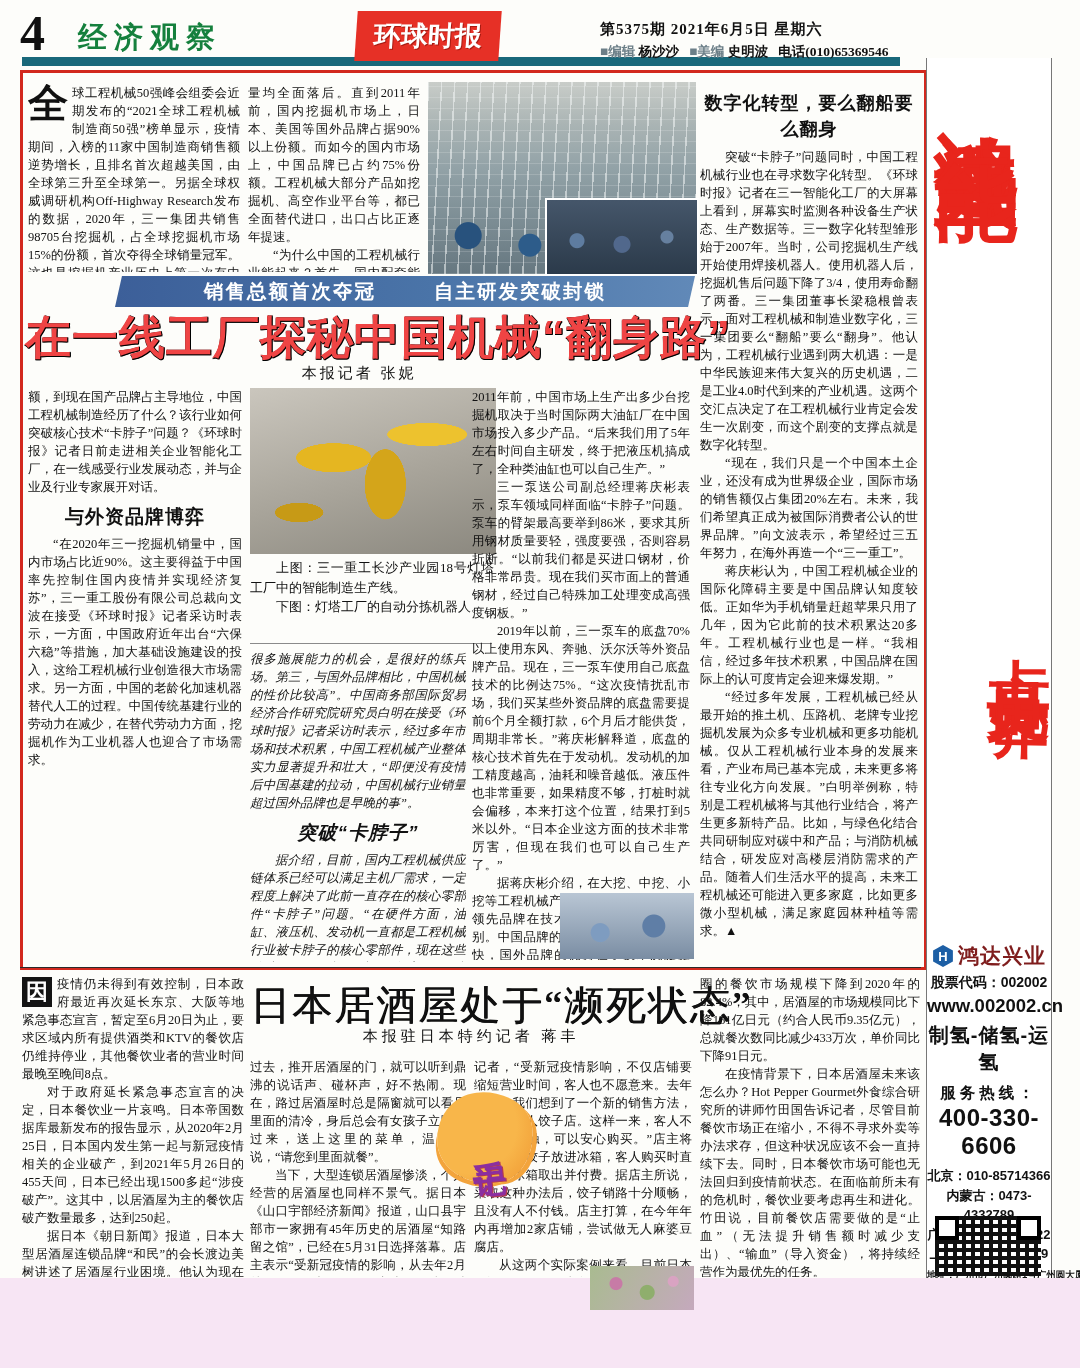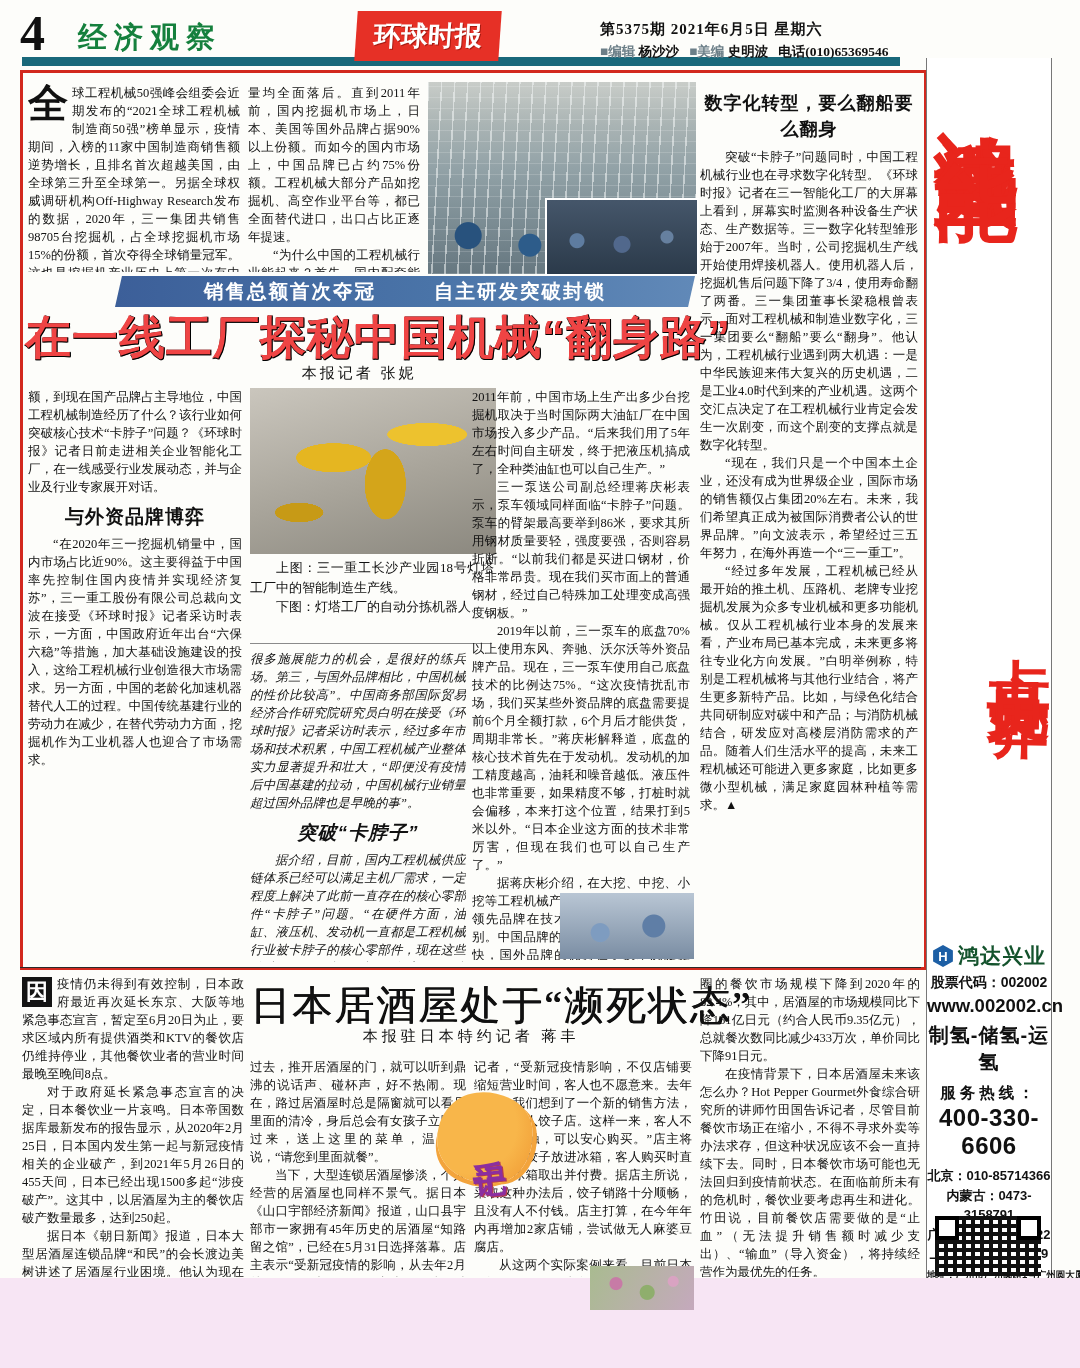--- a/index.html
+++ b/index.html
@@ -90,21 +90,21 @@
       color:#e8251c;font-family:"Liberation Sans",sans-serif;letter-spacing:6px;line-height:1;}
   .slogan-sub{position:absolute;right:2px;top:548px;height:336px;font-size:64px;font-weight:900;
       color:#e8251c;font-family:"Liberation Serif",serif;letter-spacing:14px;line-height:1;
       transform:rotate(1deg);}
   .ad-info{position:absolute;left:0;top:884px;width:100%;text-align:center;
       font-family:"Liberation Sans",sans-serif;color:#111;}
   .brand-row{display:flex;align-items:center;justify-content:center;gap:4px;margin-bottom:4px;}
   .hex{width:22px;height:22px;background:#1d5fa5;color:#fff;font-size:13px;font-weight:900;
       display:flex;align-items:center;justify-content:center;
       clip-path:polygon(50% 0,95% 25%,95% 75%,50% 100%,5% 75%,5% 25%);}
-  .brand-name{font-size:21px;font-weight:900;color:#14532d;letter-spacing:1px;}
+  .brand-name{font-size:21px;font-weight:900;color:#7f1d1d;letter-spacing:1px;}
   .ad-stock{font-size:14px;font-weight:900;margin-bottom:3px;}
   .ad-url{font-size:18.5px;font-weight:900;margin-bottom:5px;}
   .ad-products{font-size:20px;font-weight:900;letter-spacing:1px;margin-bottom:7px;}
   .ad-hotline-label{font-size:15.5px;font-weight:900;letter-spacing:4px;}
   .ad-hotline-num{font-size:24px;font-weight:900;letter-spacing:.5px;margin-bottom:6px;}
   .ad-phone{font-size:13px;font-weight:900;line-height:1.5;}
   .ad-address{font-size:9.5px;font-weight:900;margin-top:5px;white-space:nowrap;}
   .qr{position:absolute;left:8px;top:1158px;width:106px;height:60px;background:
       repeating-linear-gradient(0deg,#111 0 4px,transparent 4px 8px),
       repeating-linear-gradient(90deg,#111 0 4px,#fff 4px 9px);}
@@ -141,20 +141,21 @@
     <p>“为什么中国的工程机械行业能起来？首先，国内配套能力已经整体上形成了一个体系。第二，国内工程量大，给工程机械</p>
   </div>
 
   <div class="photo img-main"></div>
   <div class="photo img-inset"></div>
 
   <div class="col" style="left:700px;top:84px;width:218px;height:876px;">
     <span class="sub small">数字化转型，要么翻船要么翻身</span>
     <p>突破“卡脖子”问题同时，中国工程机械行业也在寻求数字化转型。《环球时报》记者在三一智能化工厂的大屏幕上看到，屏幕实时监测各种设备生产状态、生产数据等。三一数字化转型雏形始于2007年。当时，公司挖掘机生产线开始使用焊接机器人。使用机器人后，挖掘机售后问题下降了3/4，使用寿命翻了两番。三一集团董事长梁稳根曾表示，面对工程机械和制造业数字化，三一集团要么“翻船”要么“翻身”。他认为，工程机械行业遇到两大机遇：一是中华民族迎来伟大复兴的历史机遇，二是工业4.0时代到来的产业机遇。这两个交汇点决定了在工程机械行业肯定会发生一次剧变，而这个剧变的支撑点就是数字化转型。</p>
     <p>“现在，我们只是一个中国本土企业，还没有成为世界级企业，国际市场的销售额仅占集团20%左右。未来，我们希望真正成为被国际消费者公认的世界品牌。”向文波表示，希望经过三五年努力，在海外再造一个“三一重工”。</p>
+    <p>蒋庆彬认为，中国工程机械企业的国际化障碍主要是中国品牌认知度较低。正如华为手机销量赶超苹果只用了几年，因为它此前的技术积累达20多年。工程机械行业也是一样。“我相信，经过多年技术积累，中国品牌在国际上的认可度肯定会迎来爆发期。”</p>
     <p>“经过多年发展，工程机械已经从最开始的推土机、压路机、老牌专业挖掘机发展为众多专业机械和更多功能机械。仅从工程机械行业本身的发展来看，产业布局已基本完成，未来更多将往专业化方向发展。”白明举例称，特别是工程机械将与其他行业结合，将产生更多新特产品。比如，与绿色化结合共同研制应对碳中和产品；与消防机械结合，研发应对高楼层消防需求的产品。随着人们生活水平的提高，未来工程机械还可能进入更多家庭，比如更多微小型机械，满足家庭园林种植等需求。▲</p>
   </div>
 
   <div class="abs banner">
     <span>销售总额首次夺冠</span>
     <span>自主研发突破封锁</span>
   </div>
   <div class="abs headline">在一线工厂探秘中国机械“翻身路”</div>
   <div class="abs byline">本报记者 张妮</div>
 
@@ -223,21 +224,21 @@
       <div class="brand-row">
         <span class="hex">H</span>
         <span class="brand-name">鸿达兴业</span>
       </div>
       <div class="ad-stock">股票代码：002002</div>
       <div class="ad-url">www.002002.cn</div>
       <div class="ad-products">制氢-储氢-运氢</div>
       <div class="ad-hotline-label">服务热线：</div>
       <div class="ad-hotline-num">400-330-6606</div>
       <div class="ad-phone">北京：010-85714366</div>
-      <div class="ad-phone">内蒙古：0473-3158791</div>
+      <div class="ad-phone">内蒙古：0473-4332789</div>
       <div class="ad-phone">广州：020-81802222</div>
       <div class="ad-phone">上海：13677715139</div>
       <div class="ad-address">地址：广州市广州圆路1号广州圆大厦</div>
     </div>
     <div class="qr"></div>
   </aside>
 
   <div class="abs pink-strip"></div>
 
 </div>

